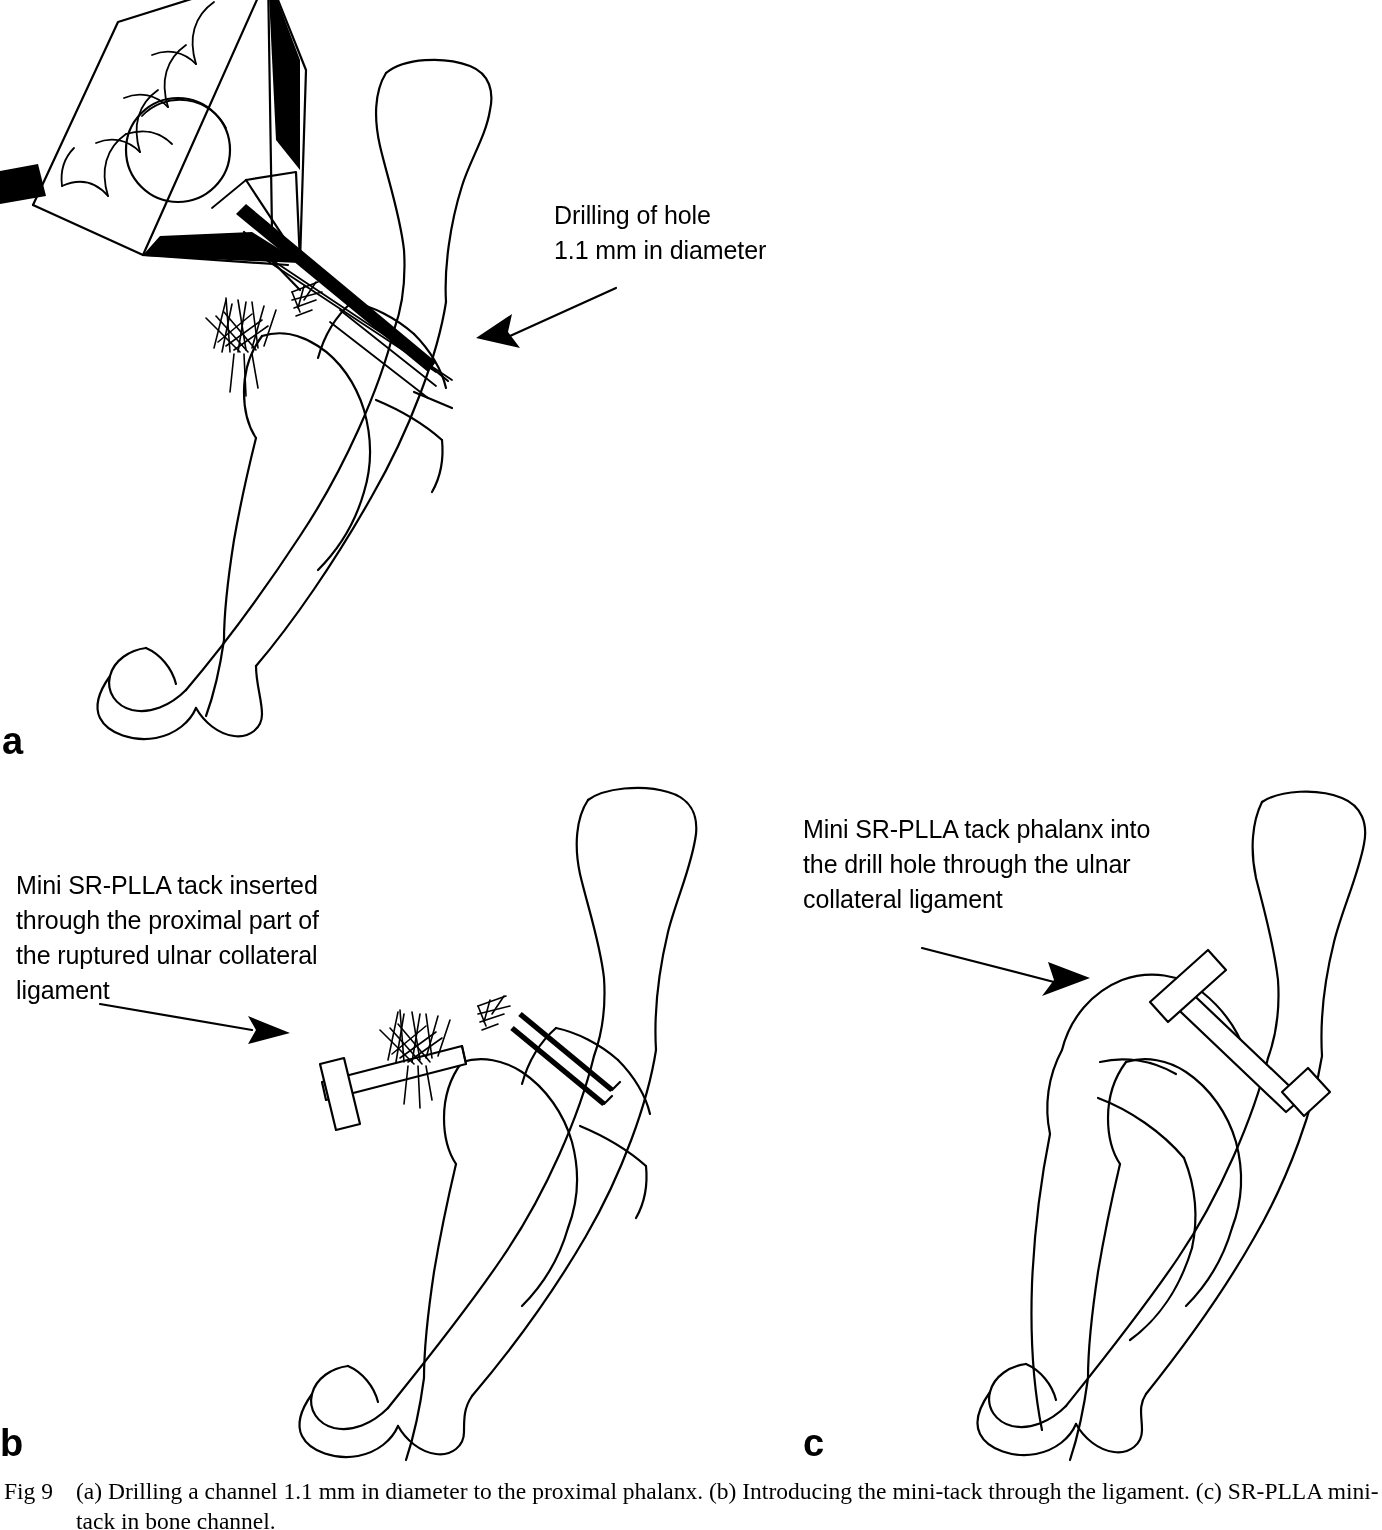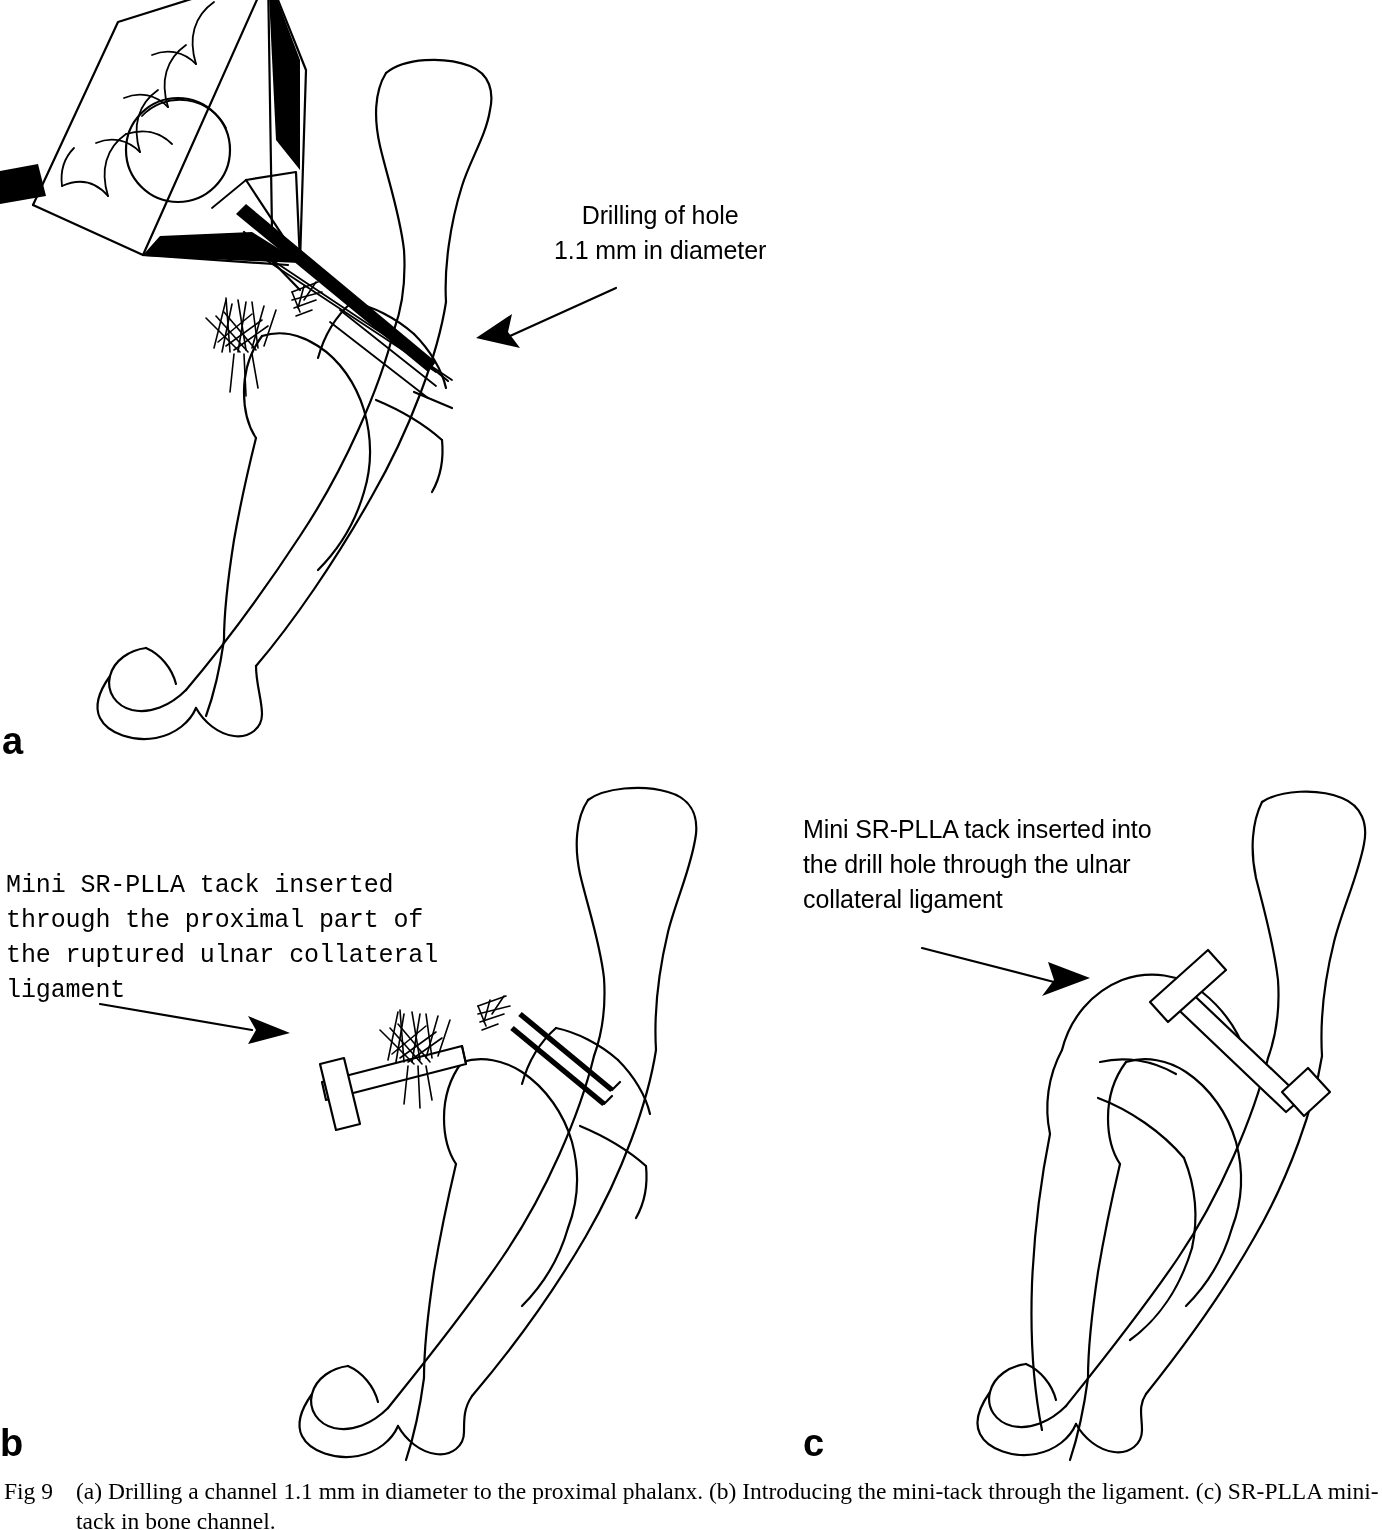--- a/index.html
+++ b/index.html
@@ -36,26 +36,24 @@
     font-family: "Liberation Sans", sans-serif;
     font-size: 25px;
     line-height: 35px;
     color: #000000;
     white-space: pre-line;
     letter-spacing: -0.1px;
   }
   #anno-a {
     left: 554px;
     top: 198px;
-    text-align: center;
   }
   #anno-b {
-    left: 6px;
+    left: 16px;
     top: 868px;
-    font-family: Liberation Mono, monospace;
   }
   #anno-c {
     left: 803px;
     top: 812px;
   }
   .panel-letter {
     position: absolute;
     font-family: "Liberation Sans", sans-serif;
     font-weight: bold;
     font-size: 38px;
@@ -406,21 +404,21 @@
   </svg>
 
   <div class="annotation" id="anno-a">Drilling of hole
 1.1 mm in diameter</div>
 
   <div class="annotation" id="anno-b">Mini SR-PLLA tack inserted
 through the proximal part of
 the ruptured ulnar collateral
 ligament</div>
 
-  <div class="annotation" id="anno-c">Mini SR-PLLA tack inserted into
+  <div class="annotation" id="anno-c">Mini SR-PLLA tack phalanx into
 the drill hole through the ulnar
 collateral ligament</div>
 
   <div class="panel-letter" id="letter-a">a</div>
 
   <div class="panel-letter" id="letter-b">b</div>
 
   <div class="panel-letter" id="letter-c">c</div>
 
   <div id="caption">

